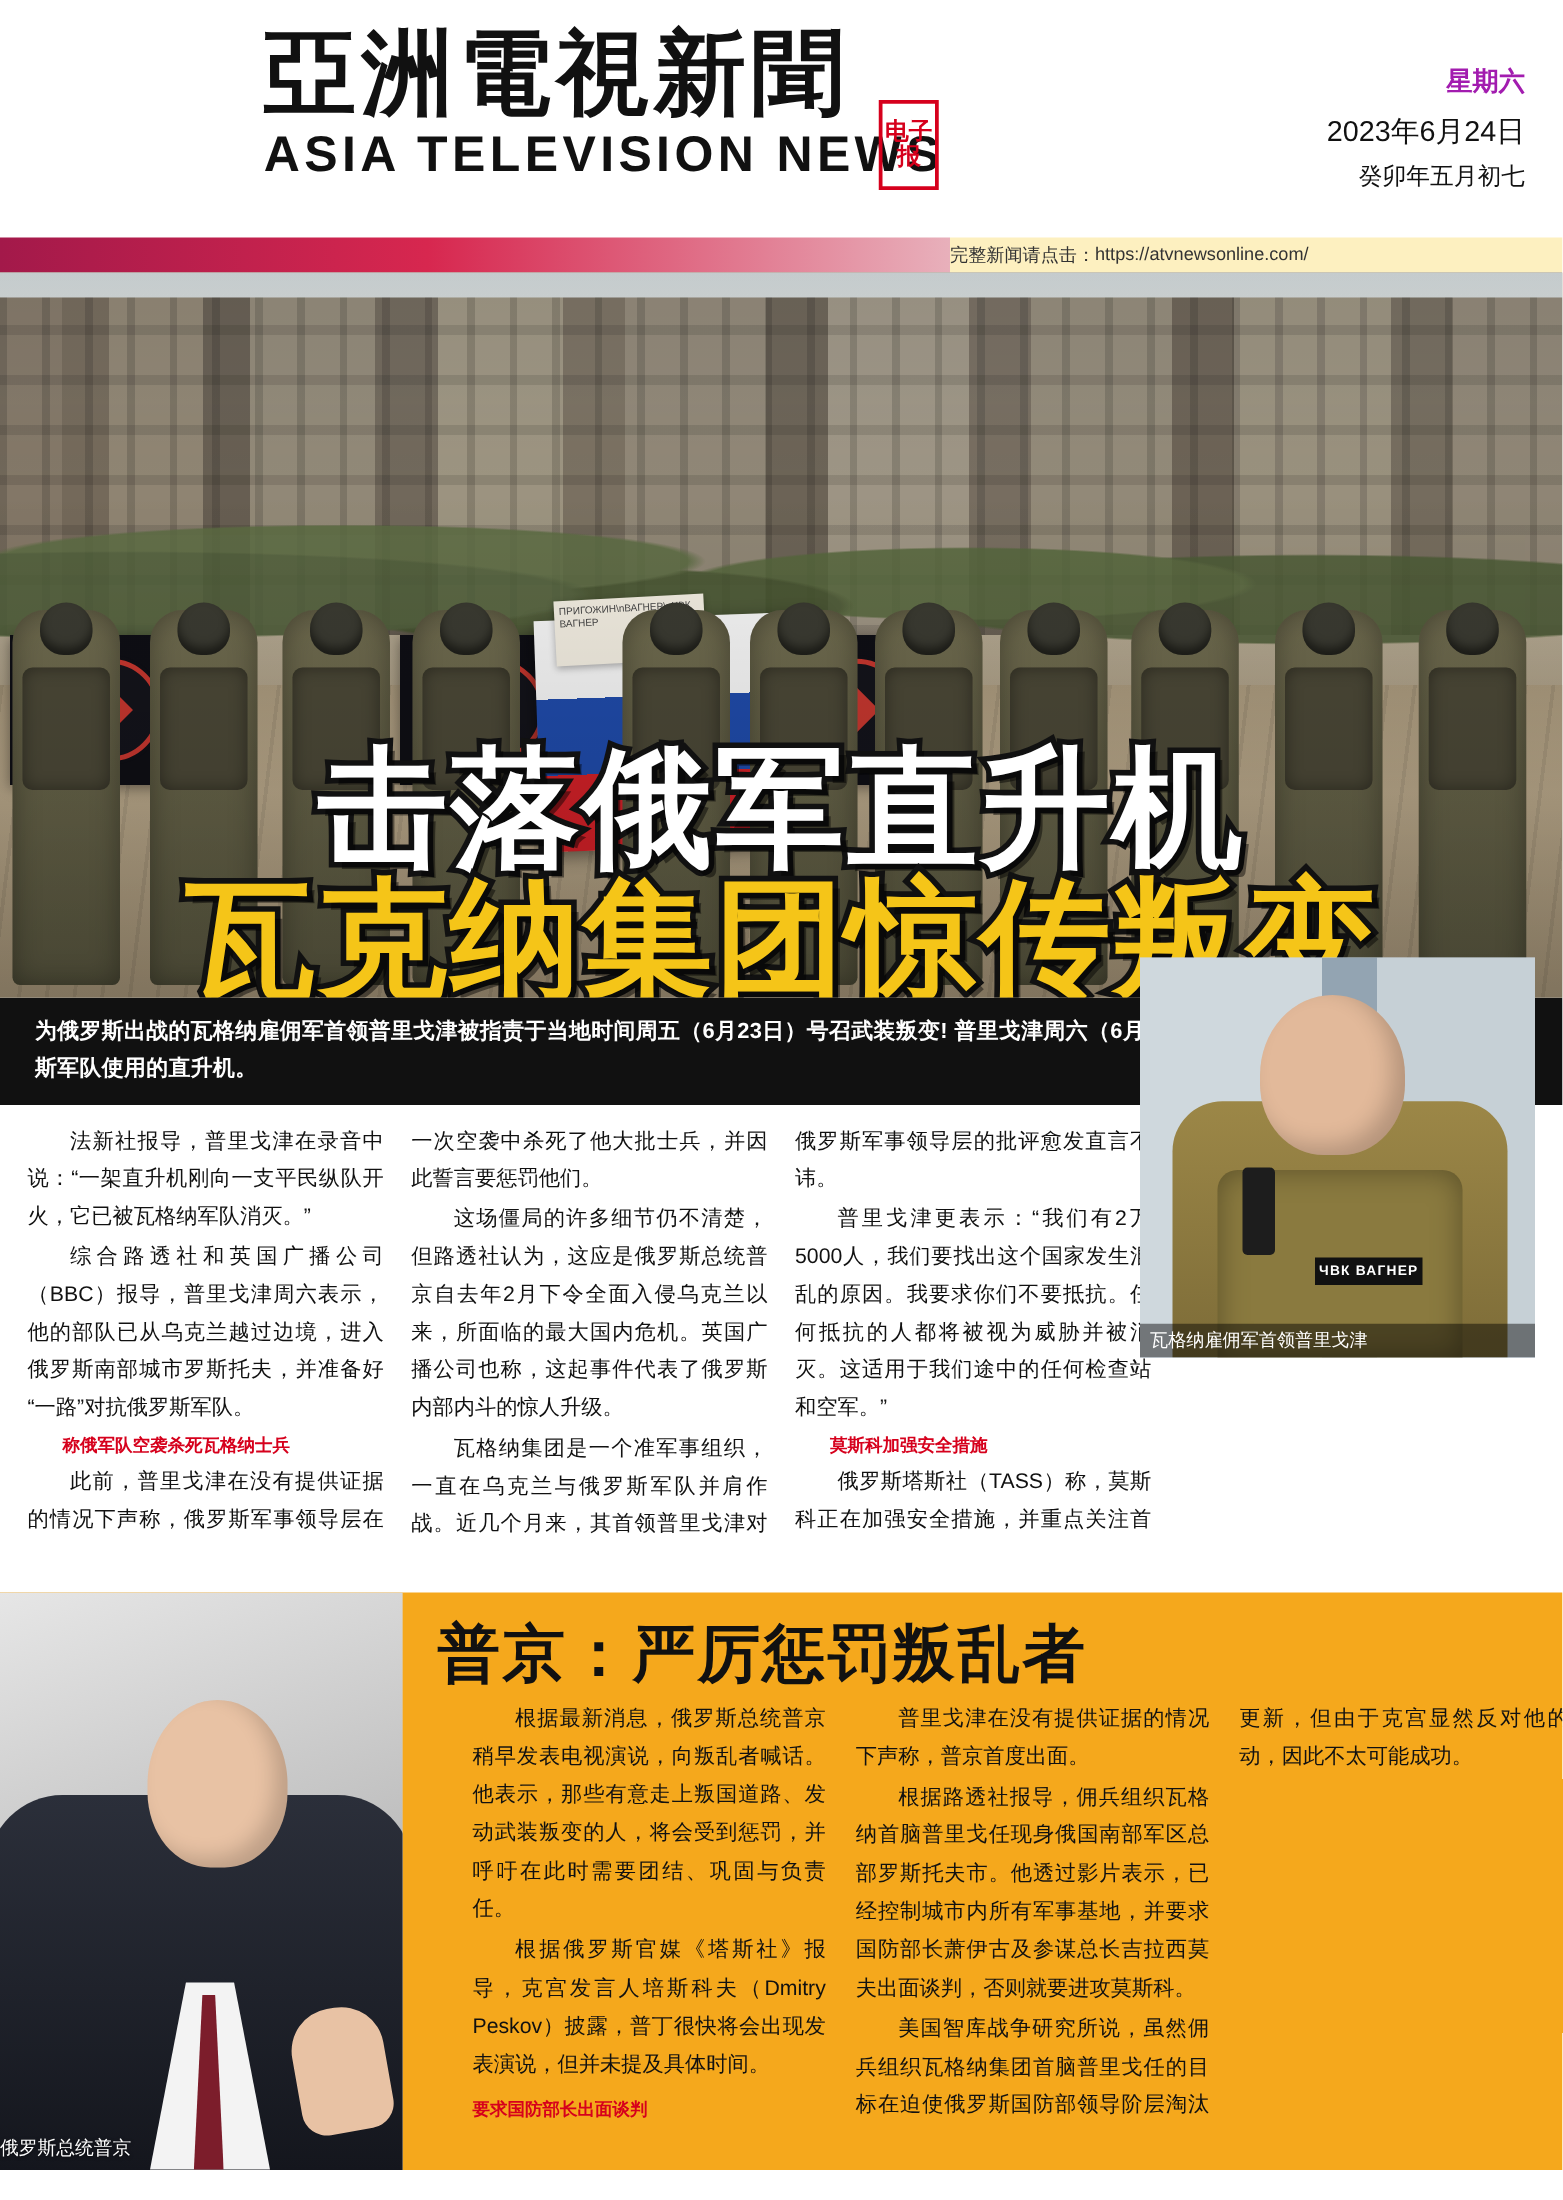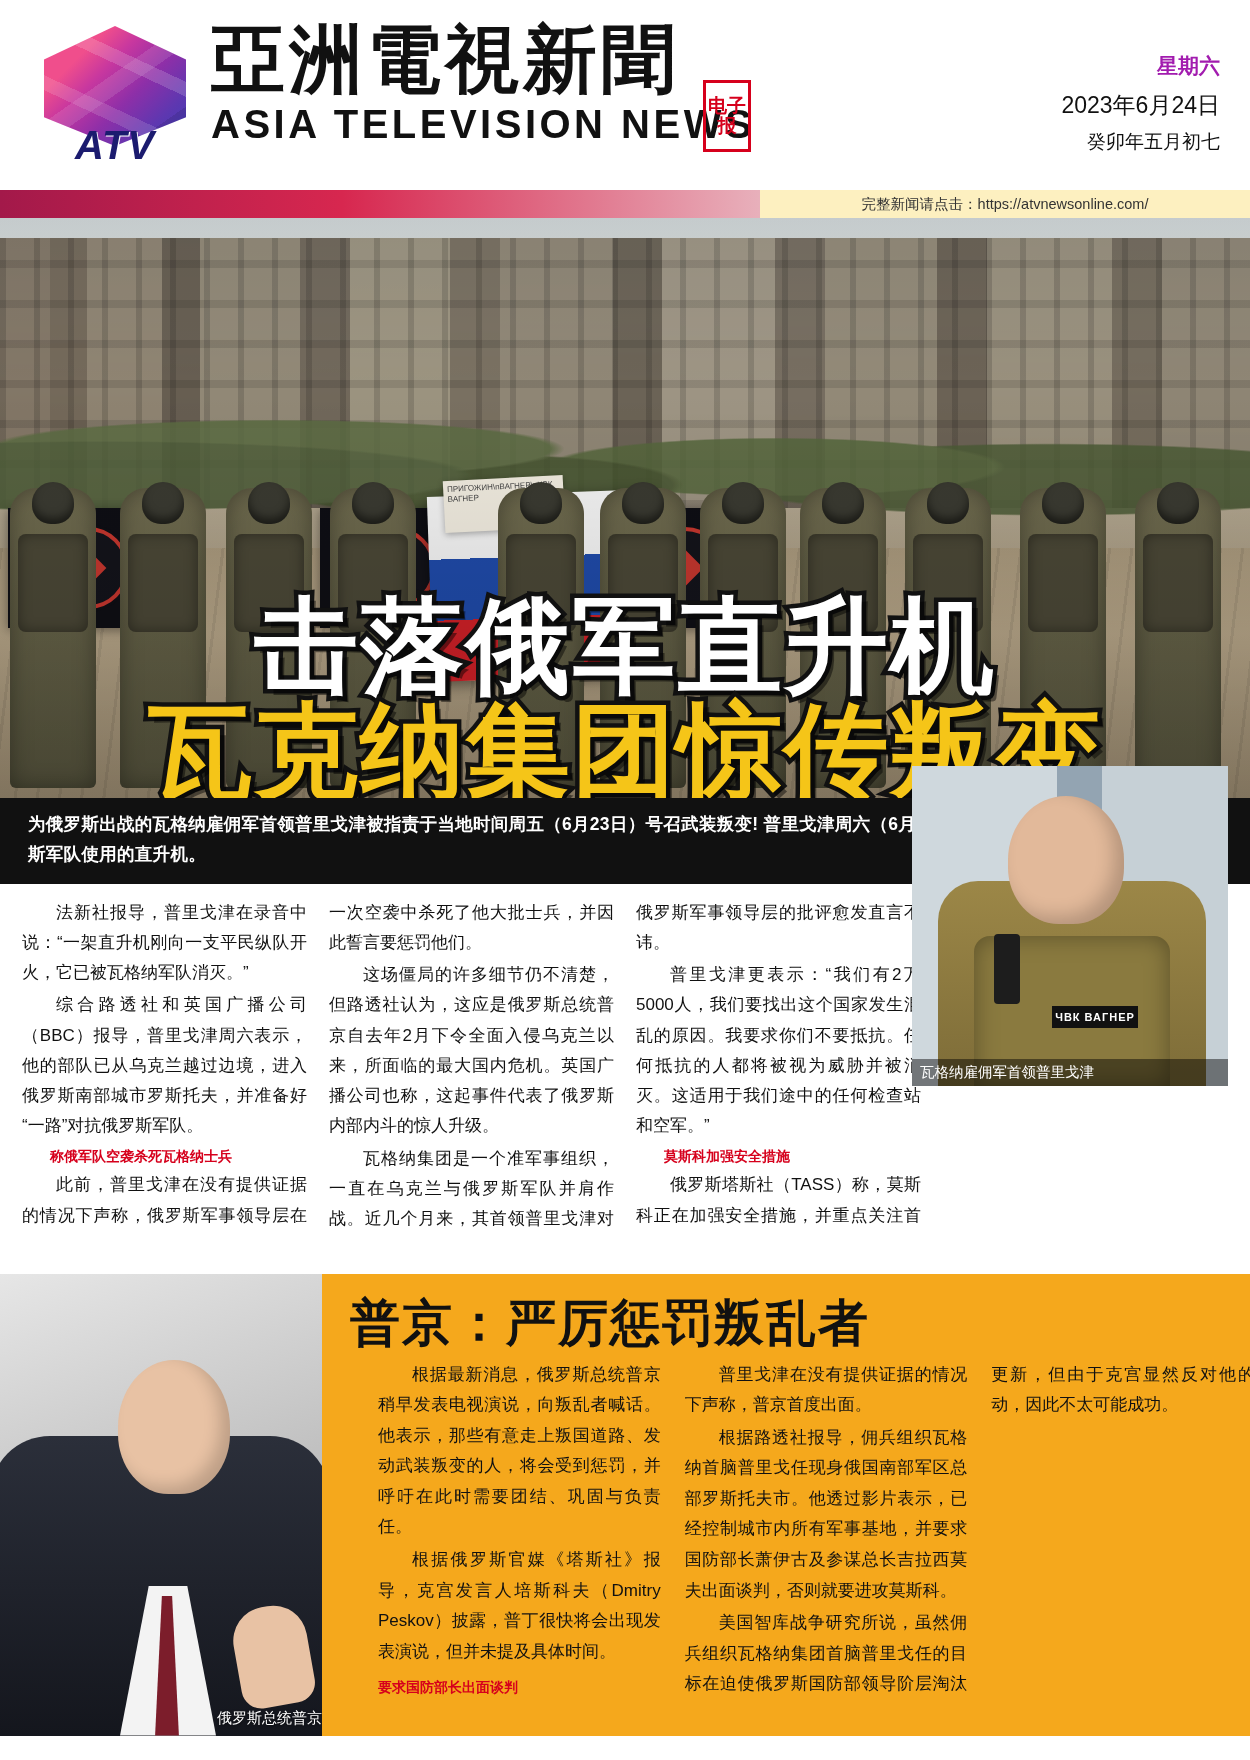--- a/index.html
+++ b/index.html
@@ -64,21 +64,21 @@
   .date-lunar{color:#111;font-size:19px;}
 
   .bar{
     position:relative;height:28px;display:flex;
   }
   .bar-left{
     flex:0 0 760px;height:28px;
     background:linear-gradient(90deg,#a3194a 0%, #d7274f 45%, #e8b0bb 100%);
   }
   .bar-right{
-    flex:1;height:28px;background:#fdf0c0;display:flex;align-items:center;justify-content:center;
+    flex:1;height:28px;background:#fdf0c0;display:flex;align-items:center;justify-content:flex-start;
     font-size:14.5px;color:#333;
   }
   .bar-right a{color:#333;text-decoration:none;}
 
   
   .hero{
     position:relative;height:580px;overflow:hidden;
     background:#9a8f7d;
   }
   .hero-sky{
@@ -271,21 +271,21 @@
   .pu-head{
     position:absolute;left:118px;top:86px;width:112px;height:134px;
     background:#e8c2a4;border-radius:50% 50% 45% 45%;
     box-shadow:inset -10px -8px 16px rgba(0,0,0,.18);
   }
   .pu-hand{
     position:absolute;right:12px;bottom:30px;width:74px;height:100px;
     background:#e8c2a4;border-radius:34px 34px 20px 20px;transform:rotate(-10deg);
   }
   .pu-caption{
-    position:absolute;left:0;bottom:8px;width:100%;text-align:right;
+    position:absolute;left:0;bottom:8px;width:100%;text-align:left;
     color:#fff;font-size:15px;text-shadow:0 1px 3px rgba(0,0,0,.7);
   }
   .bottom-title{
     position:absolute;left:330px;top:16px;width:560px;text-align:center;
     font-family:Liberation Mono, monospace;
     font-size:50px;font-weight:bold;color:#111;letter-spacing:2px;
   }
   .bottom-cols{
     position:absolute;left:342px;top:86px;width:896px;height:364px;
     column-count:3;column-gap:24px;column-fill:auto;
@@ -293,25 +293,20 @@
   }
   .bottom-cols p{margin:0 0 2px 0;text-indent:2em;}
   .bottom-cols .subhead{color:#d6001c;font-weight:bold;text-indent:0;margin:8px 0 4px;}
 </style>
 </head>
 <body>
 
 <div class="page">
 
   <div class="masthead">
-    <div class="logo-wrap">
-      <div class="logo-diamond"></div>
-      <div class="logo-facets"></div>
-      <div class="logo-text">ATV</div>
-    </div>
     <div class="title-block">
       <div class="title-cn">亞洲電視新聞</div>
       <div class="title-en">ASIA TELEVISION NEWS</div>
     </div>
     <div class="epaper-badge">电子报</div>
     <div class="date-block">
       <div class="date-week">星期六</div>
       <div class="date-greg">2023年6月24日</div>
       <div class="date-lunar">癸卯年五月初七</div>
     </div>

